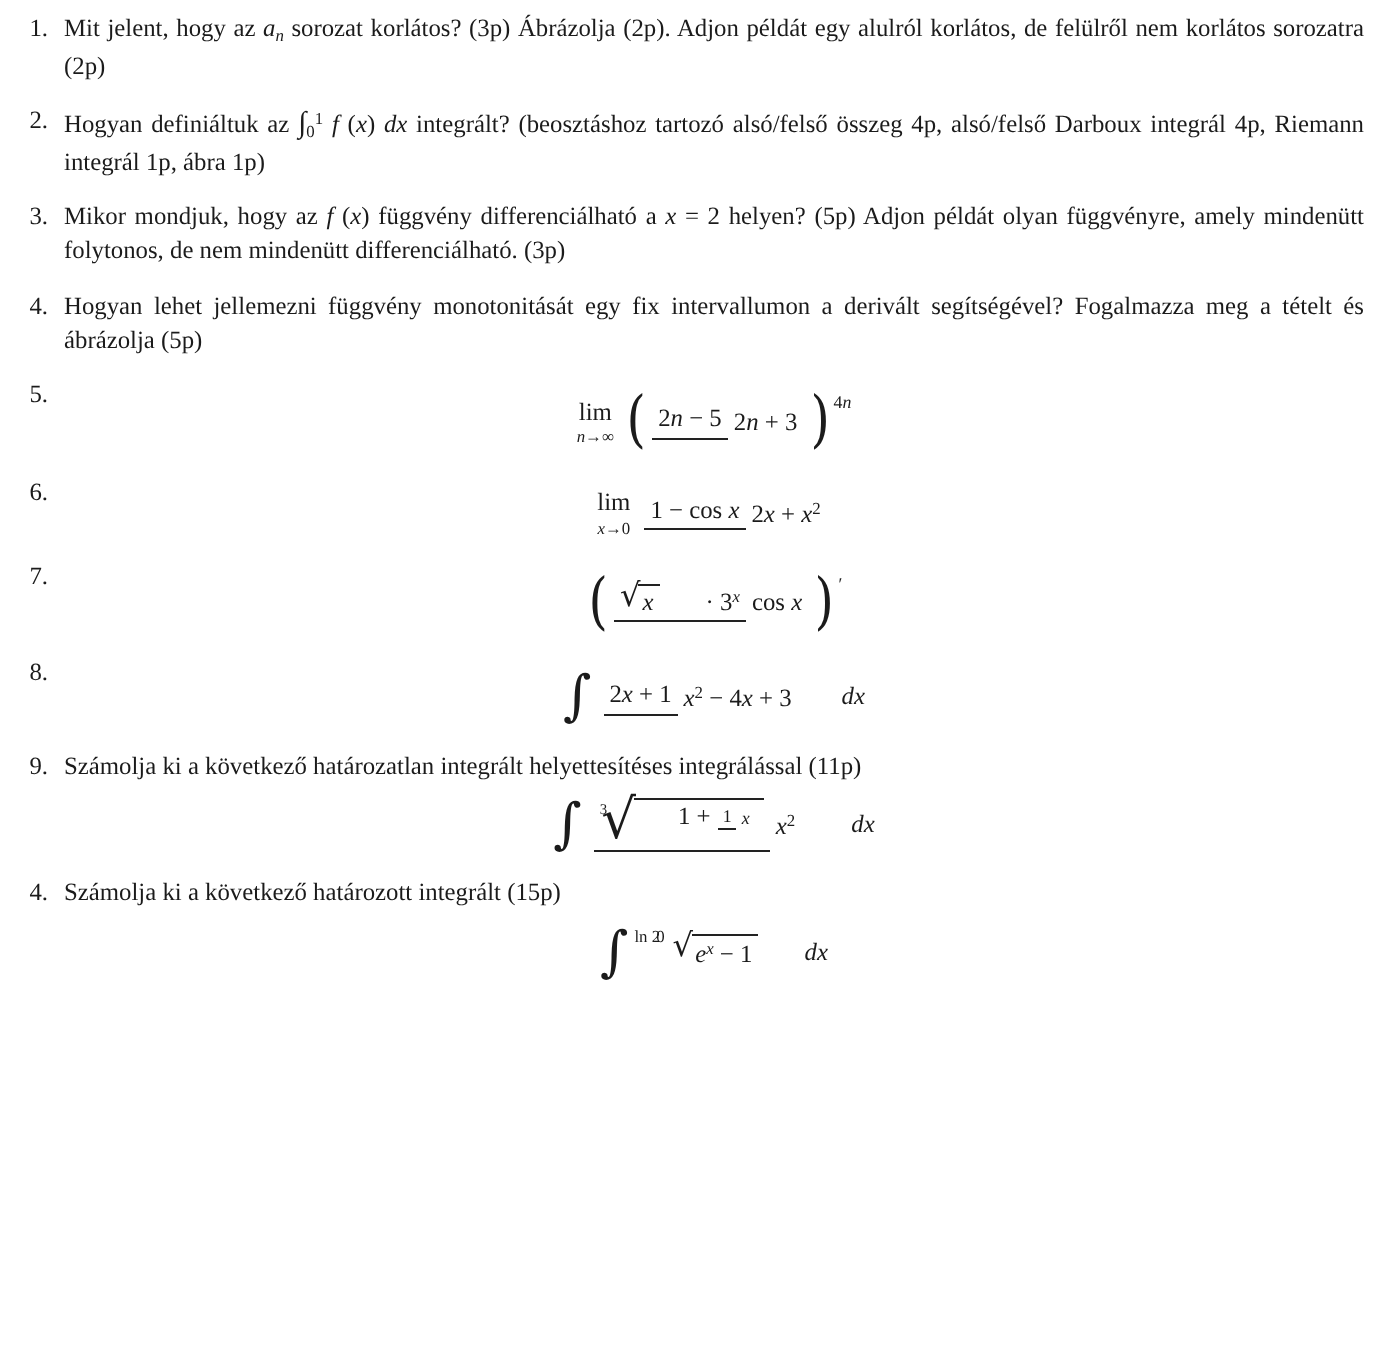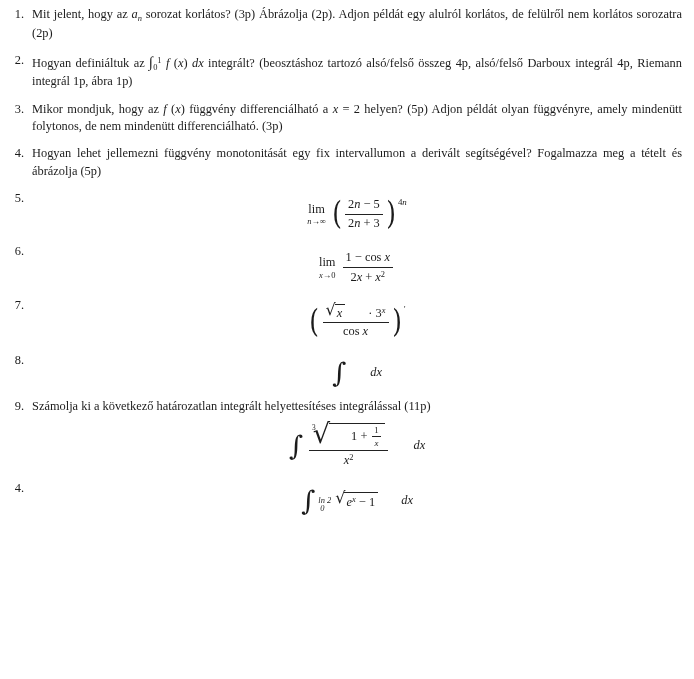--- a/index.html
+++ b/index.html
@@ -22,39 +22,39 @@
   .seg-i    { font-style:italic; }
   .seg-sub  { font-size:0.68em; vertical-align:-0.32em; }
   .seg-subi { font-size:0.68em; vertical-align:-0.32em; font-style:italic; }
   .seg-sup  { font-size:0.68em; vertical-align:0.45em; }
   .seg-supi { font-size:0.68em; vertical-align:0.45em; font-style:italic; }
   .seg-bigop{ font-size:1.2em; }
   
   .mrow { display:inline-flex; align-items:center; vertical-align:middle; }
   .mseg { display:inline-block; }
   .mrow > .mseg { margin-left:20px; }
-  .mfrac { display:inline-flex; flex-direction:column; align-items:center; vertical-align:middle; margin:0 2px;justify-content:space-between; }
+  .mfrac { display:inline-flex; flex-direction:row; align-items:center; vertical-align:middle; margin:0 2px;justify-content:space-between; }
   .mnum { display:block; text-align:center; padding:0 3px 1px; border-bottom:1px solid #222; }
   .mden { display:block; text-align:center; padding:1px 3px 0; }
   .mfrac .mfrac { font-size:0.72em; margin:0 1px; }
   .mfrac .mfrac .mnum { padding:0 2px 0; }
   .mlim { display:inline-flex; flex-direction:column; align-items:center; margin-right:5px; }
   .mlim-top { line-height:1.1; }
   .mlim-under { font-size:0.68em; line-height:1; margin-top:1px; }
   .mparen { display:inline-flex; align-items:center; }
   .mdelim { font-size:2.5em; line-height:0.95; transform:scaleX(0.8); font-family:"DejaVu Serif",serif; }
   .mparen-sup { align-self:flex-start; font-size:0.72em; line-height:1; margin-left:1px; margin-top:0.1em;text-align:right; }
   .msqrt { display:inline-flex; align-items:flex-start; vertical-align:middle; }
   .msqrt-rad { font-size:1.3em; line-height:1; margin-right:-1px; margin-top:-0.12em; font-family:"DejaVu Serif",serif; }
   .msqrt-rad.tall { font-size:2.2em; margin-top:-0.08em; }
   .msqrt-idx { font-size:0.6em; margin-right:-0.4em; margin-top:0.1em; position:relative; z-index:1; }
   .msqrt-body { border-top:1px solid #222; padding:1px 3px 0 2px; display:inline-flex; align-items:center; }
   .mint { display:inline-flex; align-items:center; margin-right:4px; align-self:center; }
   .mint-glyph { font-size:2.2em; line-height:1; font-family:"DejaVu Serif",serif; }
-  .mint-bounds { display:inline-flex; flex-direction:column; justify-content:flex-end; align-self:stretch; font-size:0.68em; line-height:1; padding:1px 0 2px;font-style:italic; }
+  .mint-bounds { display:inline-flex; flex-direction:row; justify-content:center; align-self:stretch; font-size:0.68em; line-height:1; padding:1px 0 2px; }
   .mint-sup { margin-left:3px; }
   .mint-sub { margin-left:-2px; }
 </style>
 </head>
 <body>
 
 <div class="page">
   <div id="question-list">
       <div class="item">
         <span class="item-num">1.</span>
@@ -124,20 +124,24 @@
                 <span class="mparen-sup"><span class="fseg">′</span></span>
               </span>
             </span></div></div>
       </div>
       <div class="item has-formula">
         <span class="item-num">8.</span>
         <div class="item-body"><div class="formula"><span class="mrow">
               <span class="mint">
                 <span class="mint-glyph">∫</span>
               </span>
+              <span class="mfrac">
+                <span class="mnum"><span class="mseg"><span class="fseg">2</span><span class="fseg seg-i">x</span><span class="fseg"> + 1</span></span></span>
+                <span class="mden"><span class="mseg"><span class="fseg seg-i">x</span><span class="fseg seg-sup">2</span><span class="fseg"> − 4</span><span class="fseg seg-i">x</span><span class="fseg"> + 3</span></span></span>
+              </span>
               <span class="mseg"><span class="fseg seg-i">dx</span></span>
             </span></div></div>
       </div>
       <div class="item has-formula">
         <span class="item-num">9.</span>
         <div class="item-body"><span class="tseg">Számolja ki a következő határozatlan integrált helyettesítéses integrálással (11p)</span><div class="formula"><span class="mrow">
               <span class="mint">
                 <span class="mint-glyph">∫</span>
               </span>
               <span class="mfrac">
@@ -154,21 +158,21 @@
                       </span>
                     </span>
                   </span></span>
                 <span class="mden"><span class="mseg"><span class="fseg seg-i">x</span><span class="fseg seg-sup">2</span></span></span>
               </span>
               <span class="mseg"><span class="fseg seg-i"> dx</span></span>
             </span></div></div>
       </div>
       <div class="item has-formula">
         <span class="item-num">4.</span>
-        <div class="item-body"><div class="formula"><span class="mrow">
+        <div class="item-body"><span class="tseg">Számolja ki a következő határozott integrált (15p)</span><div class="formula"><span class="mrow">
               <span class="mint">
                 <span class="mint-glyph">∫</span>
                 <span class="mint-bounds">
                   <span class="mint-sup"><span class="fseg">ln 2</span></span>
                   <span class="mint-sub"><span class="fseg">0</span></span>
                 </span>
               </span>
               <span class="msqrt">
                 <span class="msqrt-rad">√</span>
                 <span class="msqrt-body">

